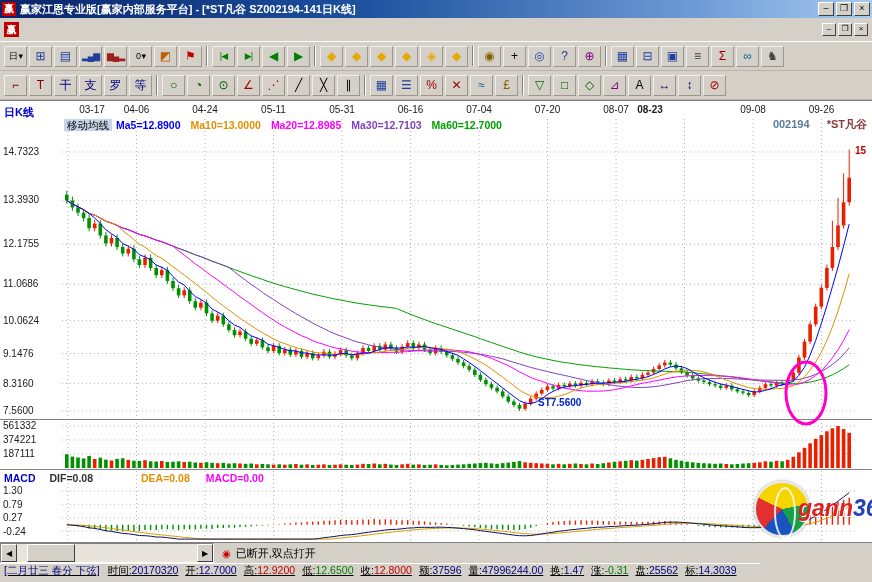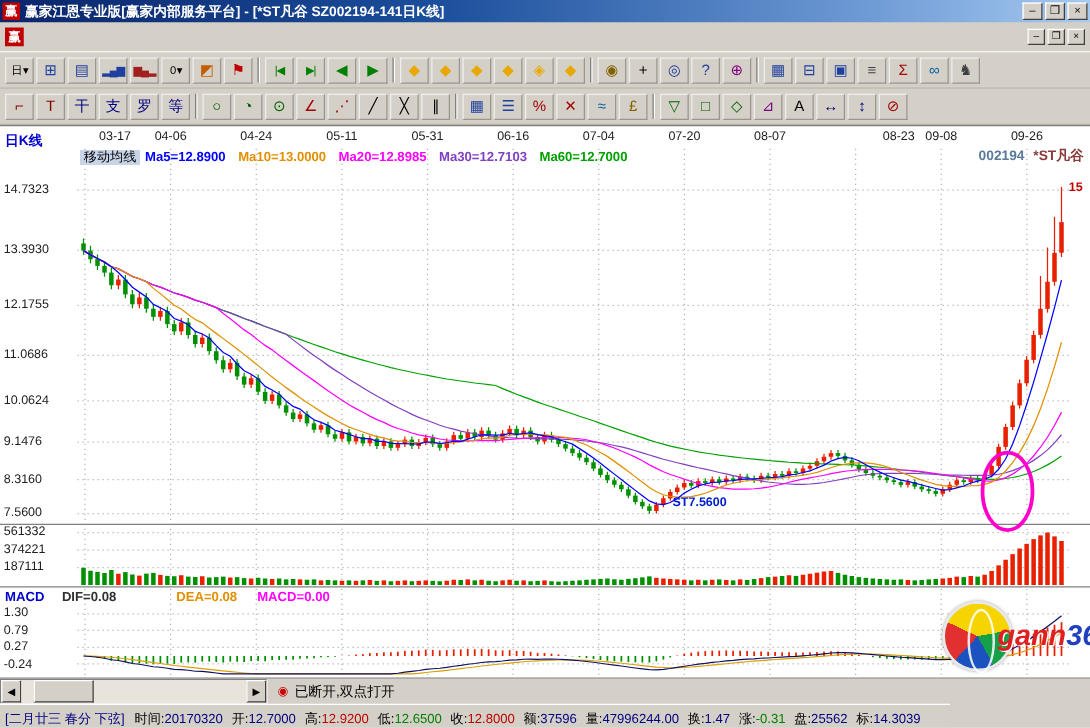--- a/index.html
+++ b/index.html
@@ -81,22 +81,22 @@
   .harrow { width:16px; height:100%; background:#d4d0c8; border:1px solid;
     border-color:#fff #404040 #404040 #fff; font-size:8px; display:flex; align-items:center; justify-content:center; }
   .htrack { flex:1; height:100%; background:#e8e4dc; position:relative; }
   .hthumb { position:absolute; left:10px; top:0; width:48px; height:100%; background:#d4d0c8;
     border:1px solid; border-color:#fff #404040 #404040 #fff; }
   .conn { flex:1; display:flex; align-items:center; padding:0 8px; color:#000; }
   .conn-icon { color:#cc0000; margin-right:5px; font-size:10px; }
 
   
   .infobar { position:absolute; left:0; top:563px; width:760px; height:19px; background:#d4d0c8;
-    border-top:1px solid #fff; display:flex; align-items:flex-end; padding:0 4px;
-    font-size:10.5px; white-space:nowrap; overflow:hidden; }
+    border-top:1px solid #fff; display:flex; align-items:flex-start; padding:0 4px;
+    font-size:10.5px; white-space:nowrap; overflow:hidden;text-decoration:underline; }
   .lunar { color:#000080; margin-right:8px; }
   .fld { margin-right:7px; color:#000; }
   .fld b { font-weight:normal; }
 </style>
 </head>
 <body>
 
 <div class="app">
 
   <div class="titlebar">
@@ -915,21 +915,21 @@
     <div id="date-row">
         <span class="date-lab" style="left: 50px; margin-left: 24px;">03-17</span>
         <span class="date-lab" style="left: 118.5px;">04-06</span>
         <span class="date-lab" style="left: 187px;">04-24</span>
         <span class="date-lab" style="left: 255.5px;">05-11</span>
         <span class="date-lab" style="left: 324px;">05-31</span>
         <span class="date-lab" style="left: 392.5px;">06-16</span>
         <span class="date-lab" style="left: 461px;">07-04</span>
         <span class="date-lab" style="left: 529.5px;">07-20</span>
         <span class="date-lab" style="left: 598px;">08-07</span>
-        <span class="date-lab" style="left: 701px;">08-23</span>
+        <span class="date-lab" style="left: 632px; font-weight: bold;">08-23</span>
         <span class="date-lab" style="left: 735px;">09-08</span>
         <span class="date-lab" style="left: 803.5px;">09-26</span>
       </div>
     <div id="price-labels">
         <span class="price-lab" style="top: 45px;">14.7323</span>
         <span class="price-lab" style="top: 93.3487px;">13.3930</span>
         <span class="price-lab" style="top: 137.3px;">12.1755</span>
         <span class="price-lab" style="top: 177.26px;">11.0686</span>
         <span class="price-lab" style="top: 213.583px;">10.0624</span>
         <span class="price-lab" style="top: 246.608px;">9.1476</span>
@@ -941,21 +941,21 @@
         <span class="vol-lab" style="top: 333px;">374221</span>
         <span class="vol-lab" style="top: 347px;">187111</span>
       </div>
 
     <div class="legend">
       <span class="chip">移动均线</span><span id="ma-items"><span class="ma" style="color: rgb(0, 0, 255);">Ma5=12.8900</span><span class="ma" style="color: rgb(224, 144, 0);">Ma10=13.0000</span><span class="ma" style="color: rgb(255, 0, 255);">Ma20=12.8985</span><span class="ma" style="color: rgb(128, 64, 192);">Ma30=12.7103</span><span class="ma" style="color: rgb(0, 160, 0);">Ma60=12.7000</span></span>
     </div>
 
     <div class="symbol-box">
       <span id="sym-code" style="color: rgb(90, 122, 154);">002194</span>
-      <span id="sym-name" style="margin-left: 4px; color: rgb(138, 58, 58);">*ST凡谷</span>
+      <span id="sym-name" style="margin-left: 14px; color: rgb(138, 58, 58);">*ST凡谷</span>
     </div>
 
     <div class="macd-head">
       <span class="t">MACD</span><span id="macd-items"><span class="it" style="color: rgb(48, 48, 48);">DIF=0.08</span><span class="it" style="color: rgb(224, 144, 0); padding-left: 32px;">DEA=0.08</span><span class="it" style="color: rgb(255, 0, 255);">MACD=0.00</span></span>
     </div>
     <div id="macd-axis">
         <span class="macd-lab" style="top: 384px;">1.30</span>
         <span class="macd-lab" style="top: 397.5px;">0.79</span>
         <span class="macd-lab" style="top: 411px;">0.27</span>
         <span class="macd-lab" style="top: 424.5px;">-0.24</span>

